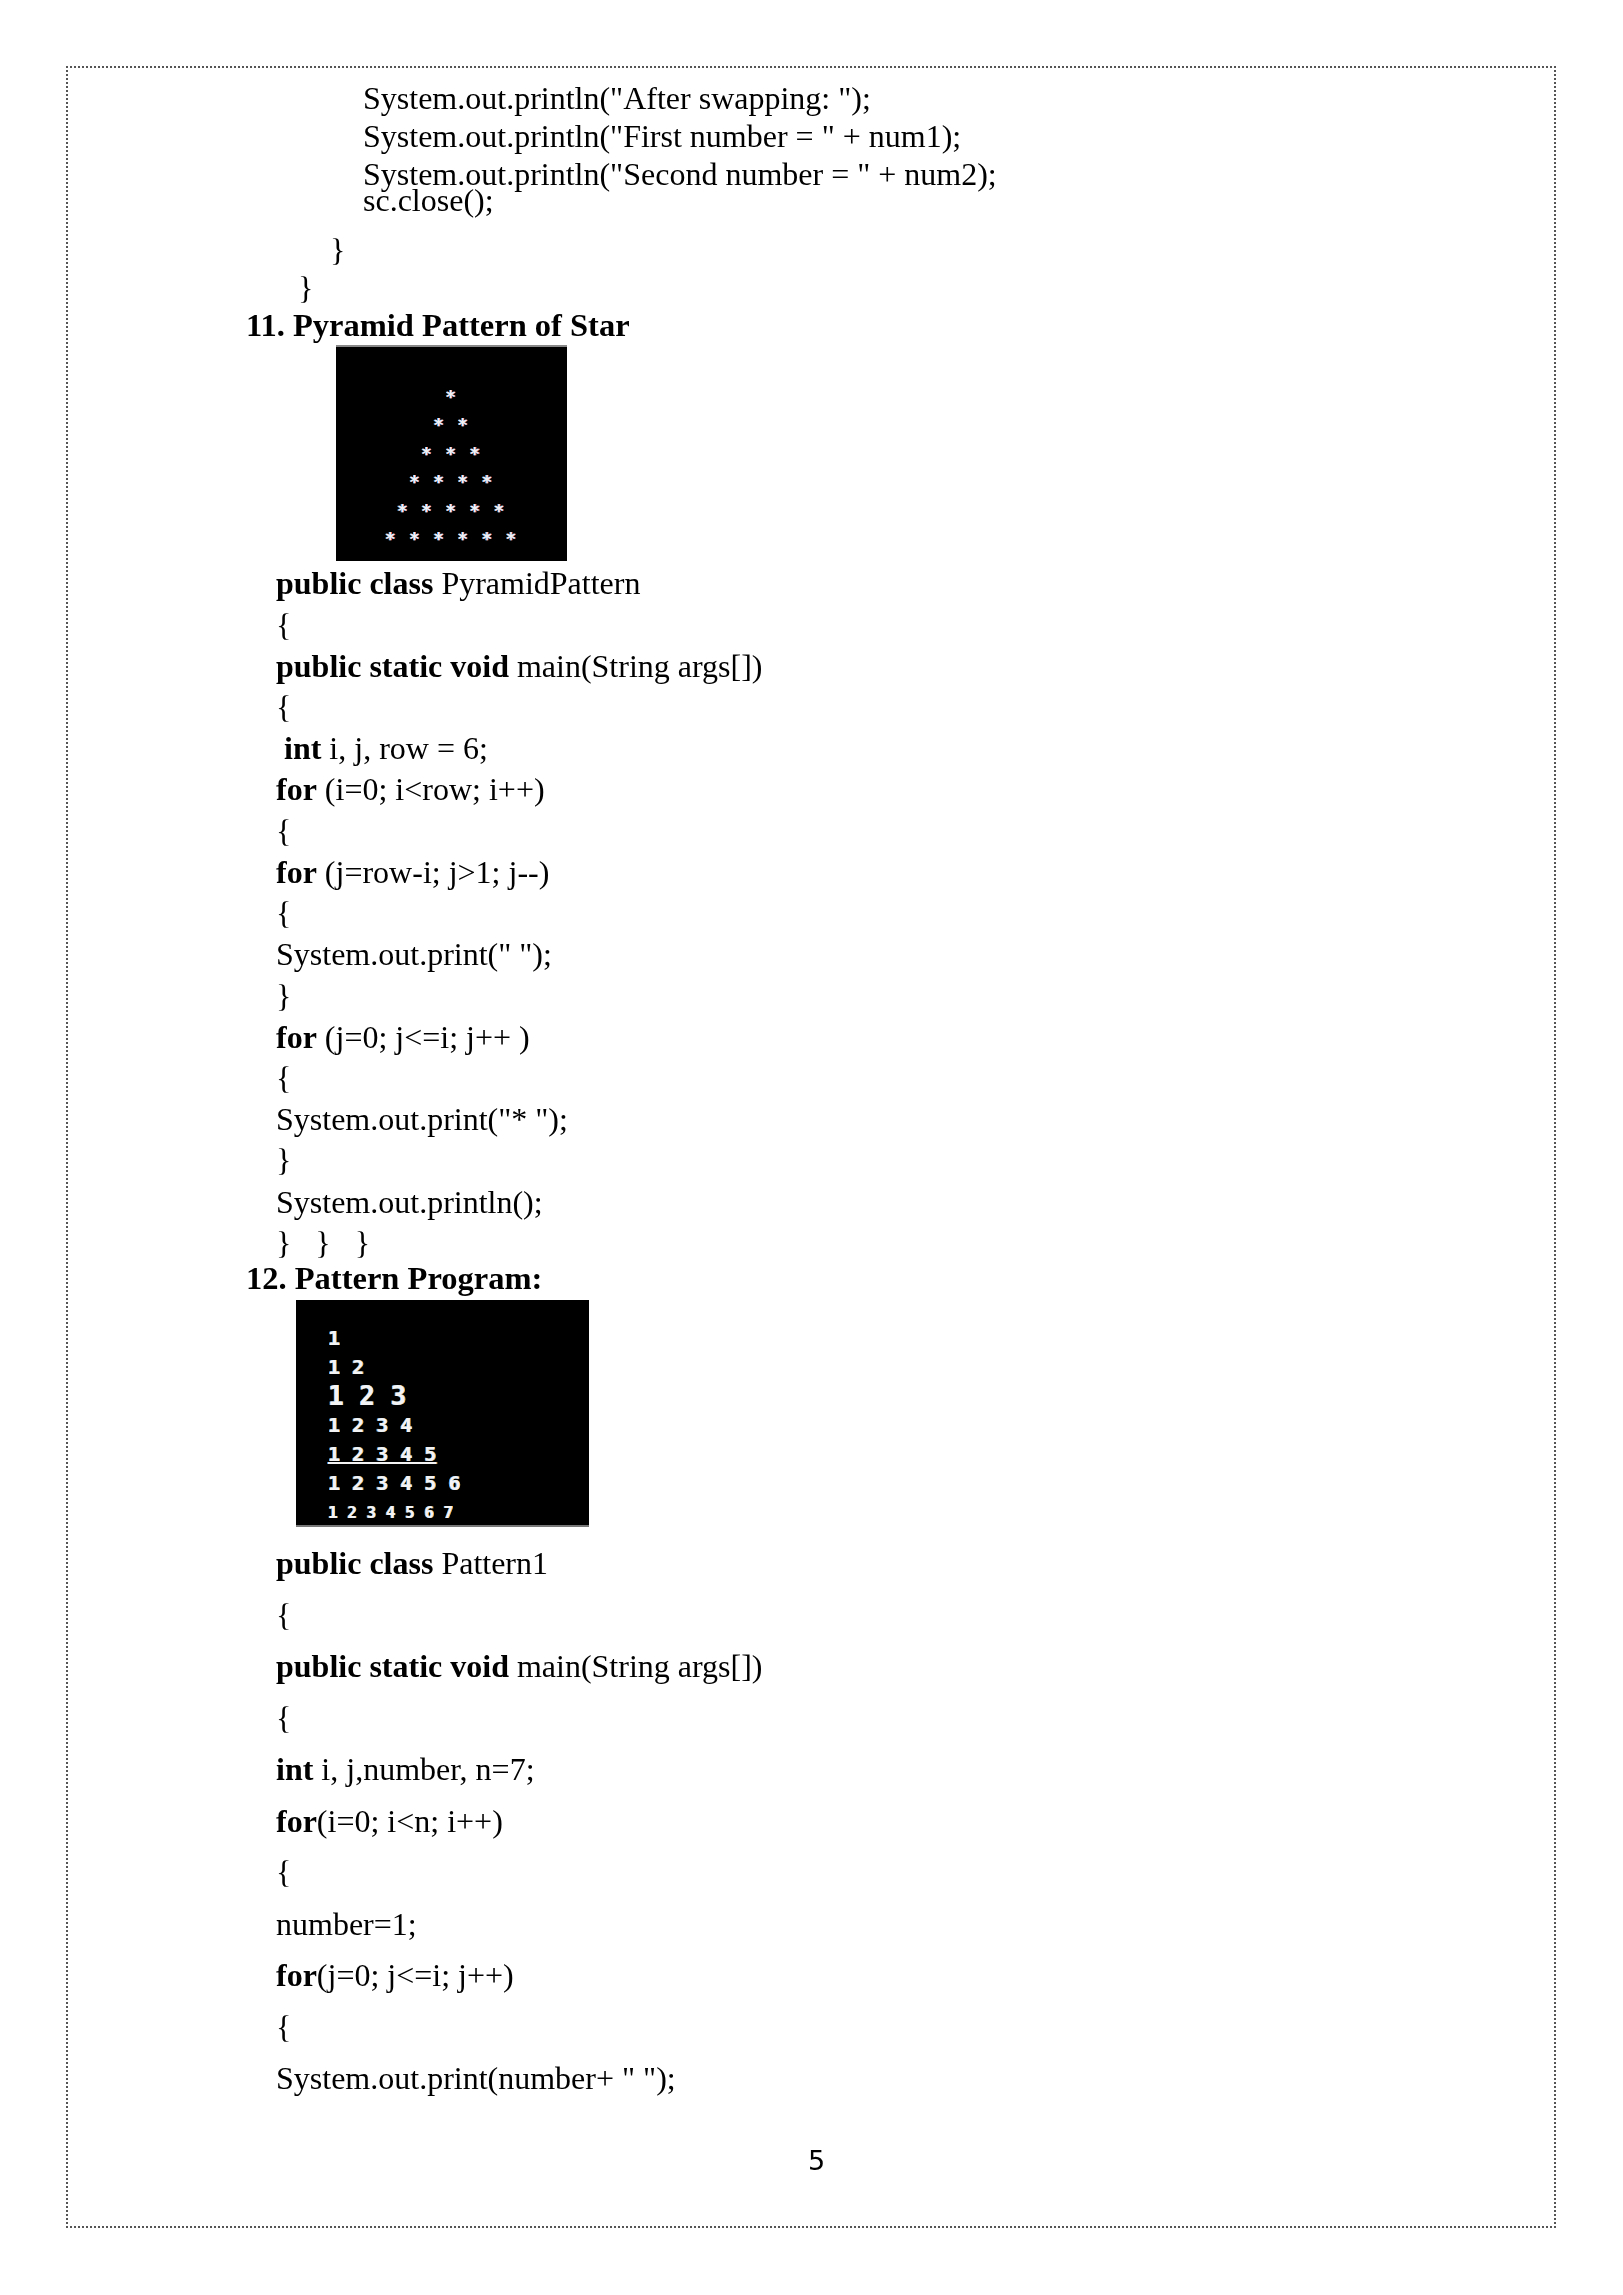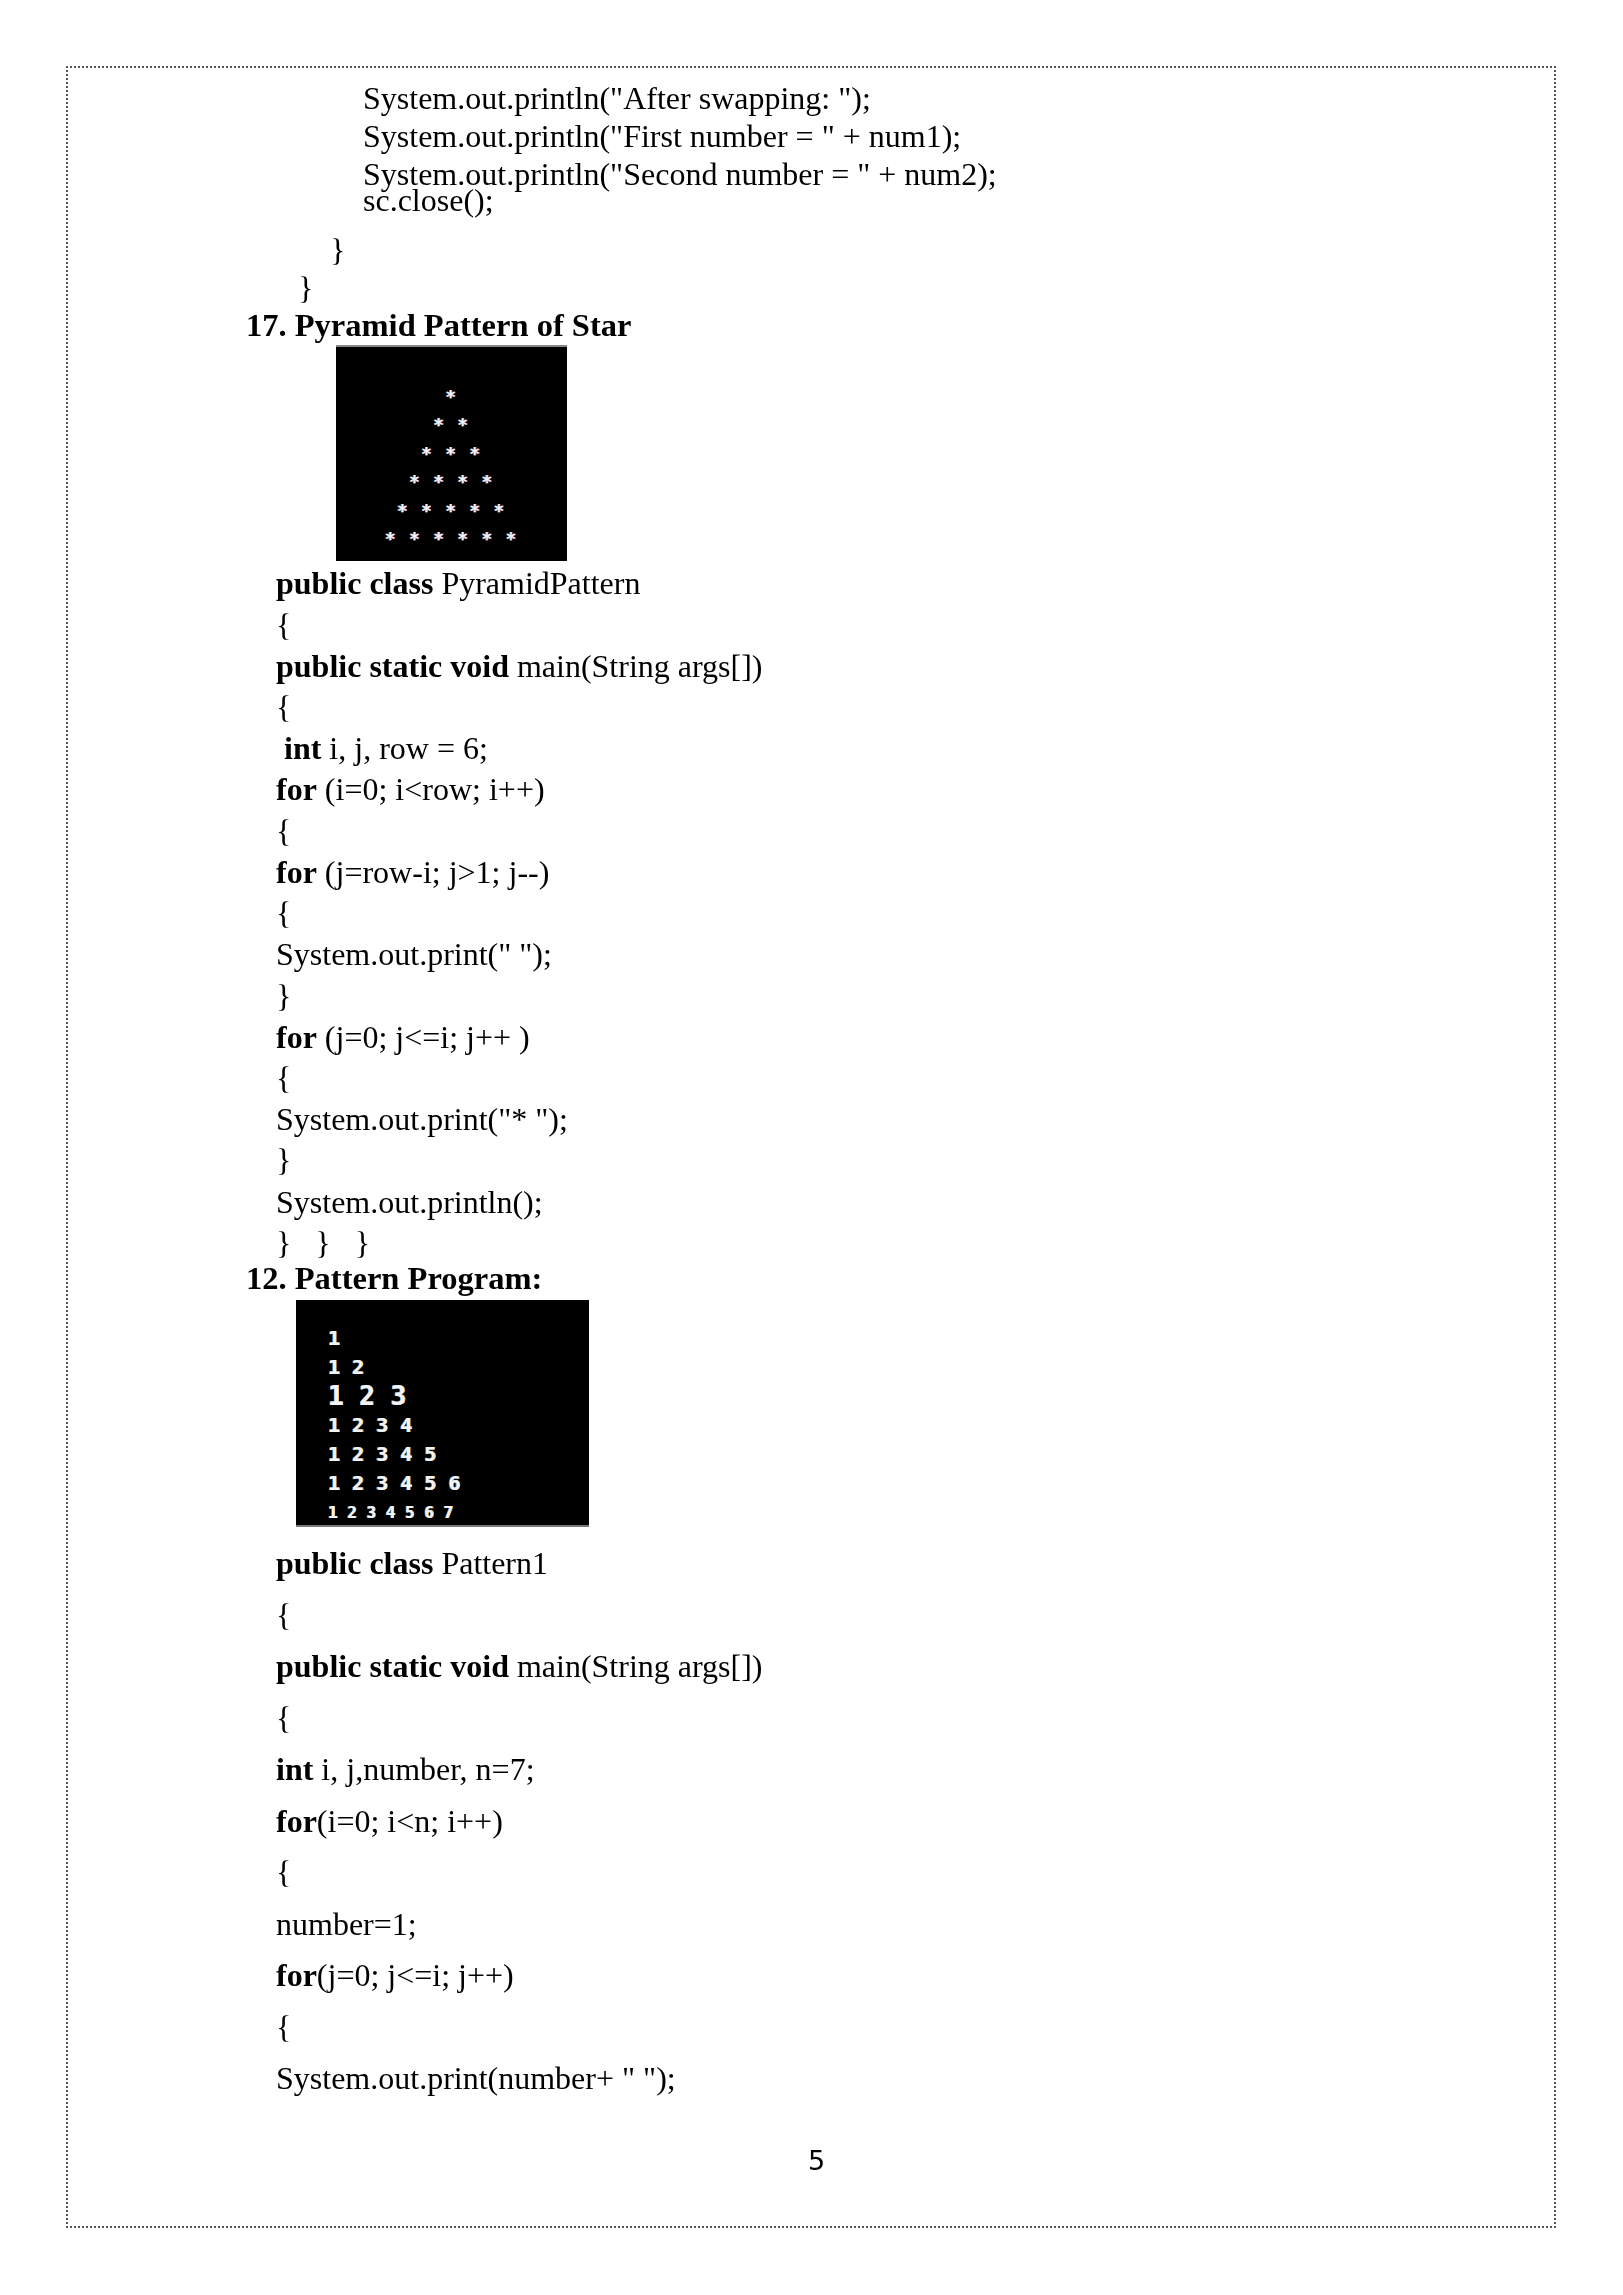--- a/index.html
+++ b/index.html
@@ -24,21 +24,21 @@
 
 <div class="page-border"></div>
 
 <div class="line" style="left:363px; top:79px;">System.out.println("After swapping: ");</div>
 <div class="line" style="left:363px; top:117px;">System.out.println("First number = " + num1);</div>
 <div class="line" style="left:363px; top:155px;">System.out.println("Second number = " + num2);</div>
 <div class="line" style="left:363px; top:181px;">sc.close();</div>
 <div class="line" style="left:330px; top:231px;">}</div>
 <div class="line" style="left:298px; top:269px;">}</div>
 
-<div class="heading" style="left:246px; top:306px;">17. Pyramid Pattern of Star</div>
+<div class="heading" style="left:246px; top:306px;">11. Pyramid Pattern of Star</div>
 
 <div class="console" style="left:336px; top:345px; width:231px; height:216px; border-top:2.4px solid #888;">
   <div class="pyr-row" style="top:40px;">*</div>
   <div class="pyr-row" style="top:68px;">* *</div>
   <div class="pyr-row" style="top:97px;">* * *</div>
   <div class="pyr-row" style="top:125px;">* * * *</div>
   <div class="pyr-row" style="top:154px;">* * * * *</div>
   <div class="pyr-row" style="top:182px;">* * * * * *</div>
 </div>
 
@@ -62,21 +62,21 @@
   <div class="line" style="left:276px; top:1224px;"><span class="kw"></span><span>}   }   }</span></div>
 </div>
 
 <div class="heading" style="left:246px; top:1259px;">12. Pattern Program:</div>
 
 <div class="console" style="left:296px; top:1300px; width:293px; height:227px; border-bottom:2.4px solid #777; padding:24px 0 0 32px;">
   <pre style="font-size:20px; line-height:29px;">1</pre>
   <pre style="font-size:20px; line-height:29px;">1 2</pre>
   <pre style="font-size:26px; line-height:29px;">1 2 3</pre>
   <pre style="font-size:20px; line-height:29px;">1 2 3 4</pre>
-  <pre style="font-size:20px; line-height:29px;">1 2 3 4 5</pre>
+  <pre style="font-size:20px; line-height:29px;text-decoration:underline;">1 2 3 4 5</pre>
   <pre style="font-size:20px; line-height:29px;">1 2 3 4 5 6</pre>
   <pre style="font-size:16px; line-height:29px;">1 2 3 4 5 6 7</pre>
 </div>
 
 <div>
   <div class="line" style="left:276px; top:1544px;"><span class="kw">public class</span><span> Pattern1</span></div>
   <div class="line" style="left:276px; top:1596px;"><span class="kw"></span><span>{</span></div>
   <div class="line" style="left:276px; top:1647px;"><span class="kw">public static void</span><span> main(String args[])</span></div>
   <div class="line" style="left:276px; top:1699px;"><span class="kw"></span><span>{</span></div>
   <div class="line" style="left:276px; top:1750px;"><span class="kw">int</span><span> i, j,number, n=7;</span></div>

